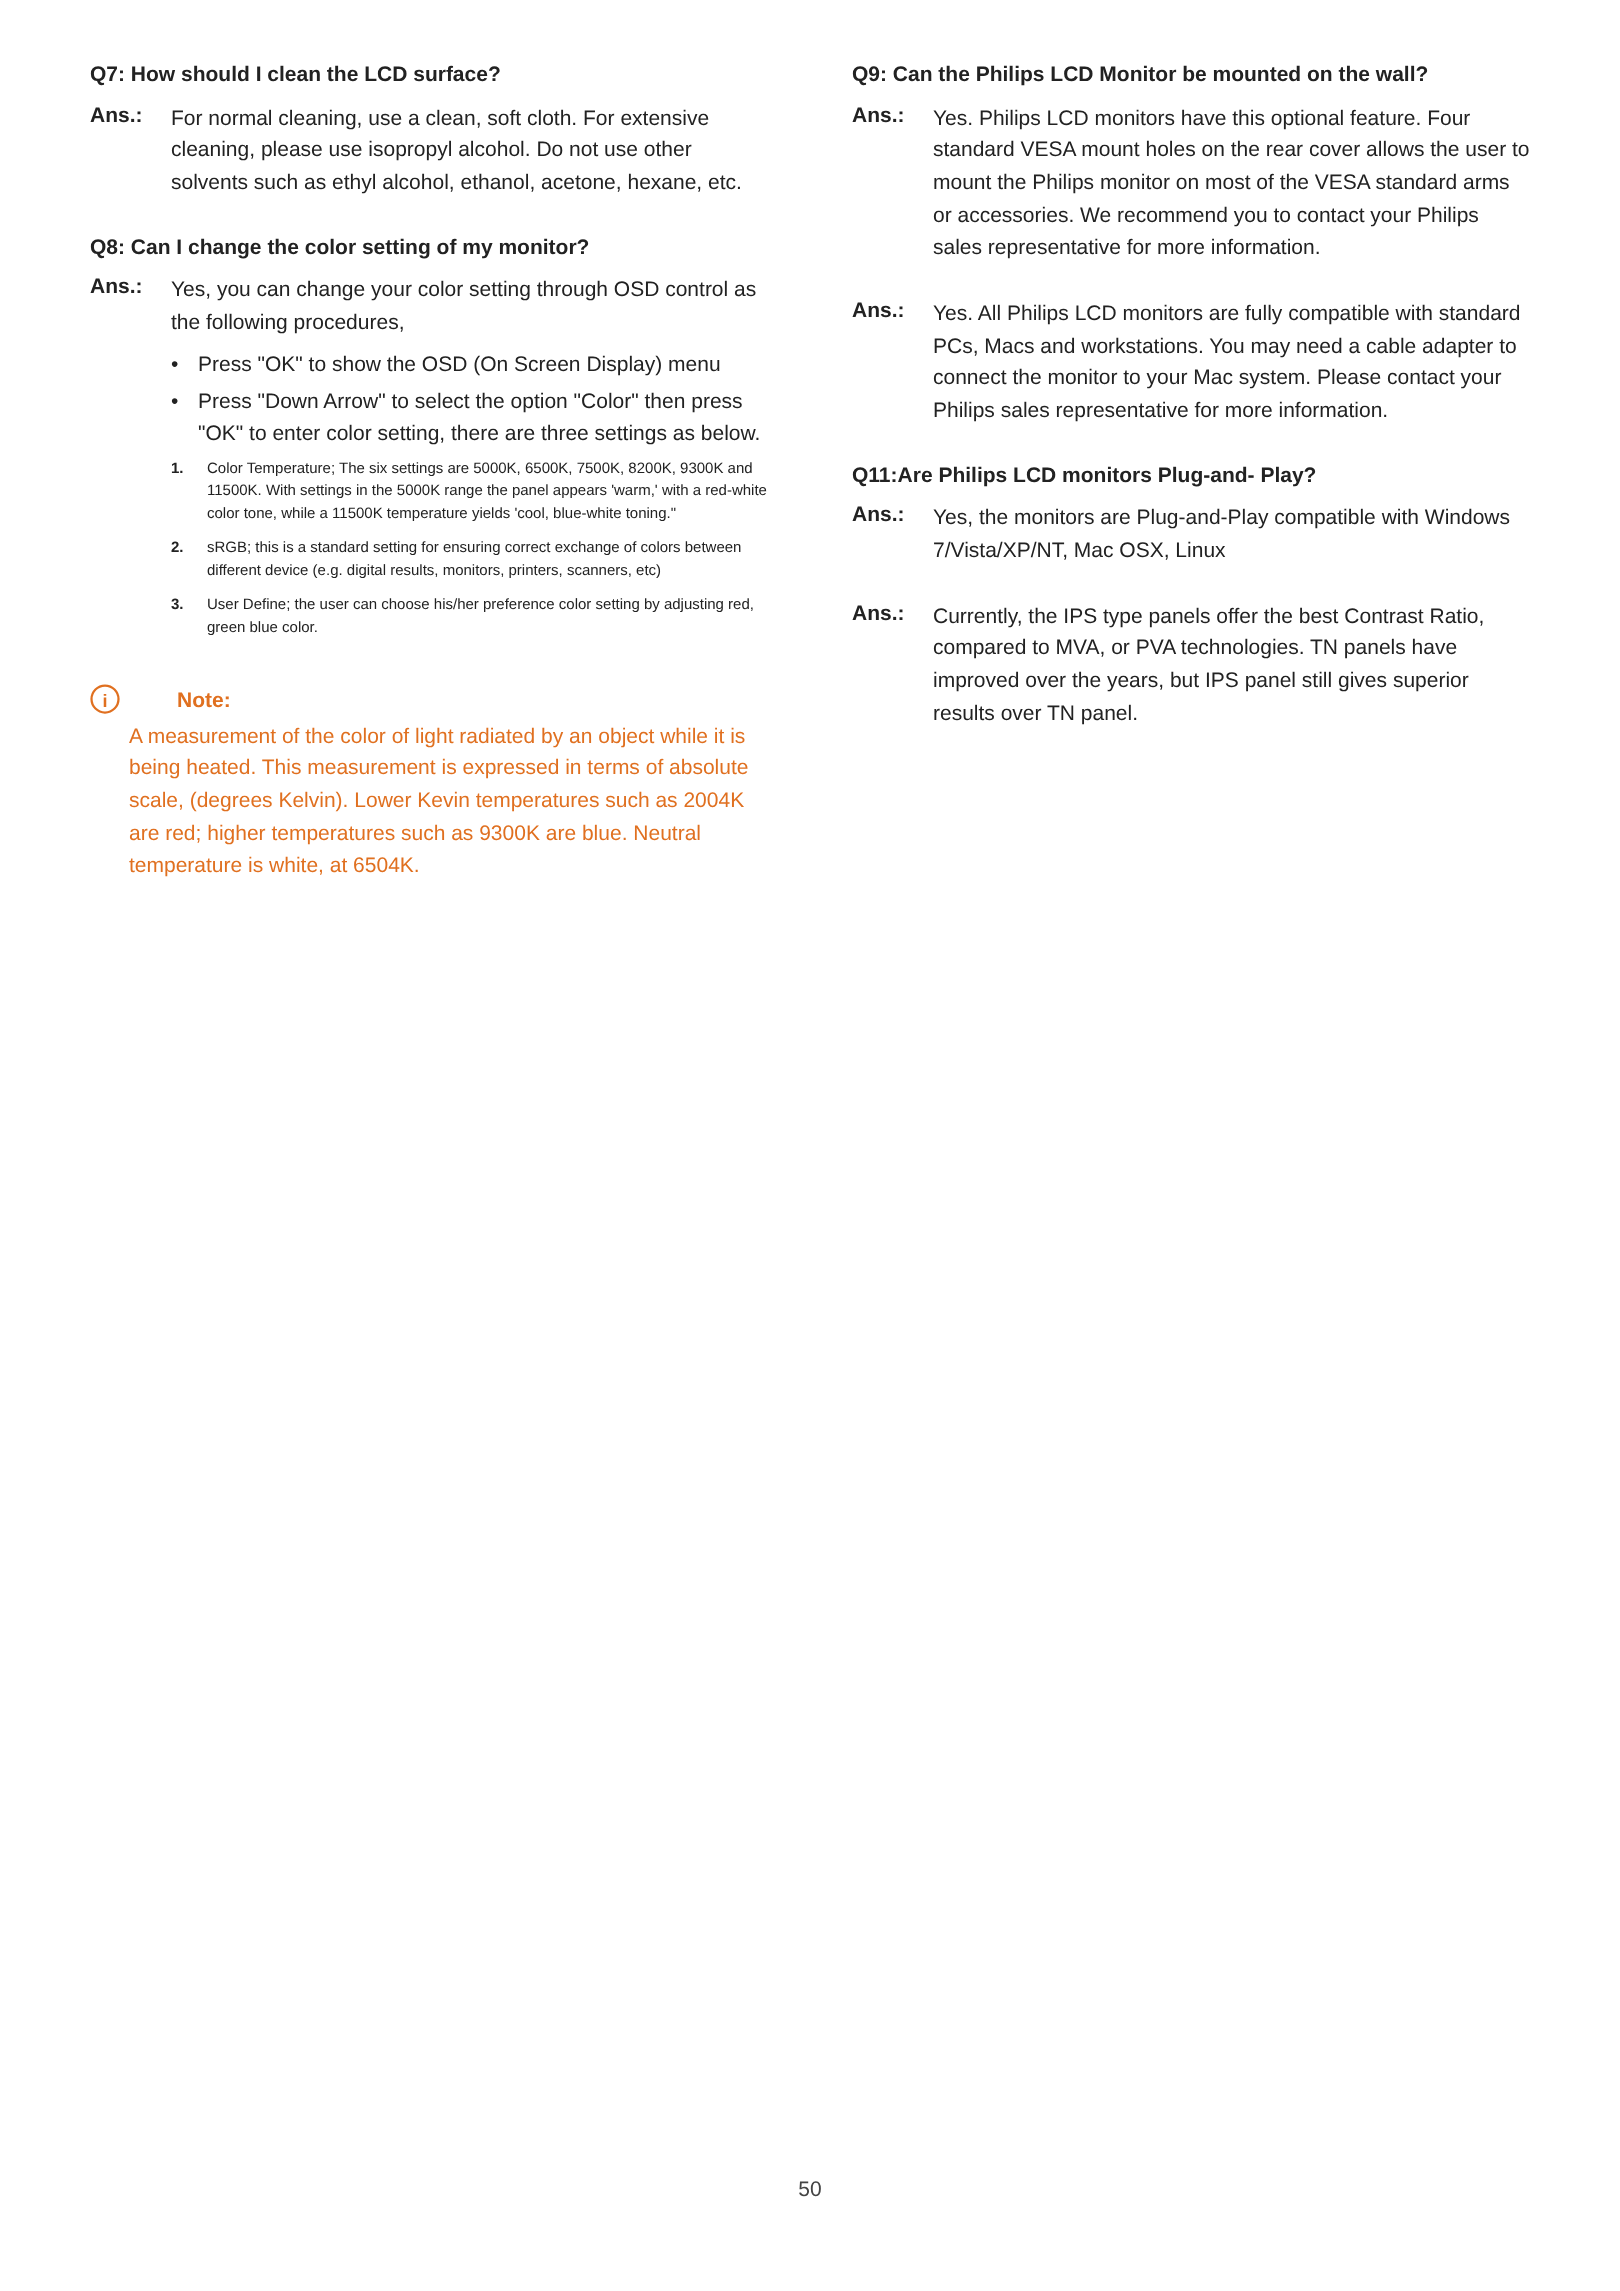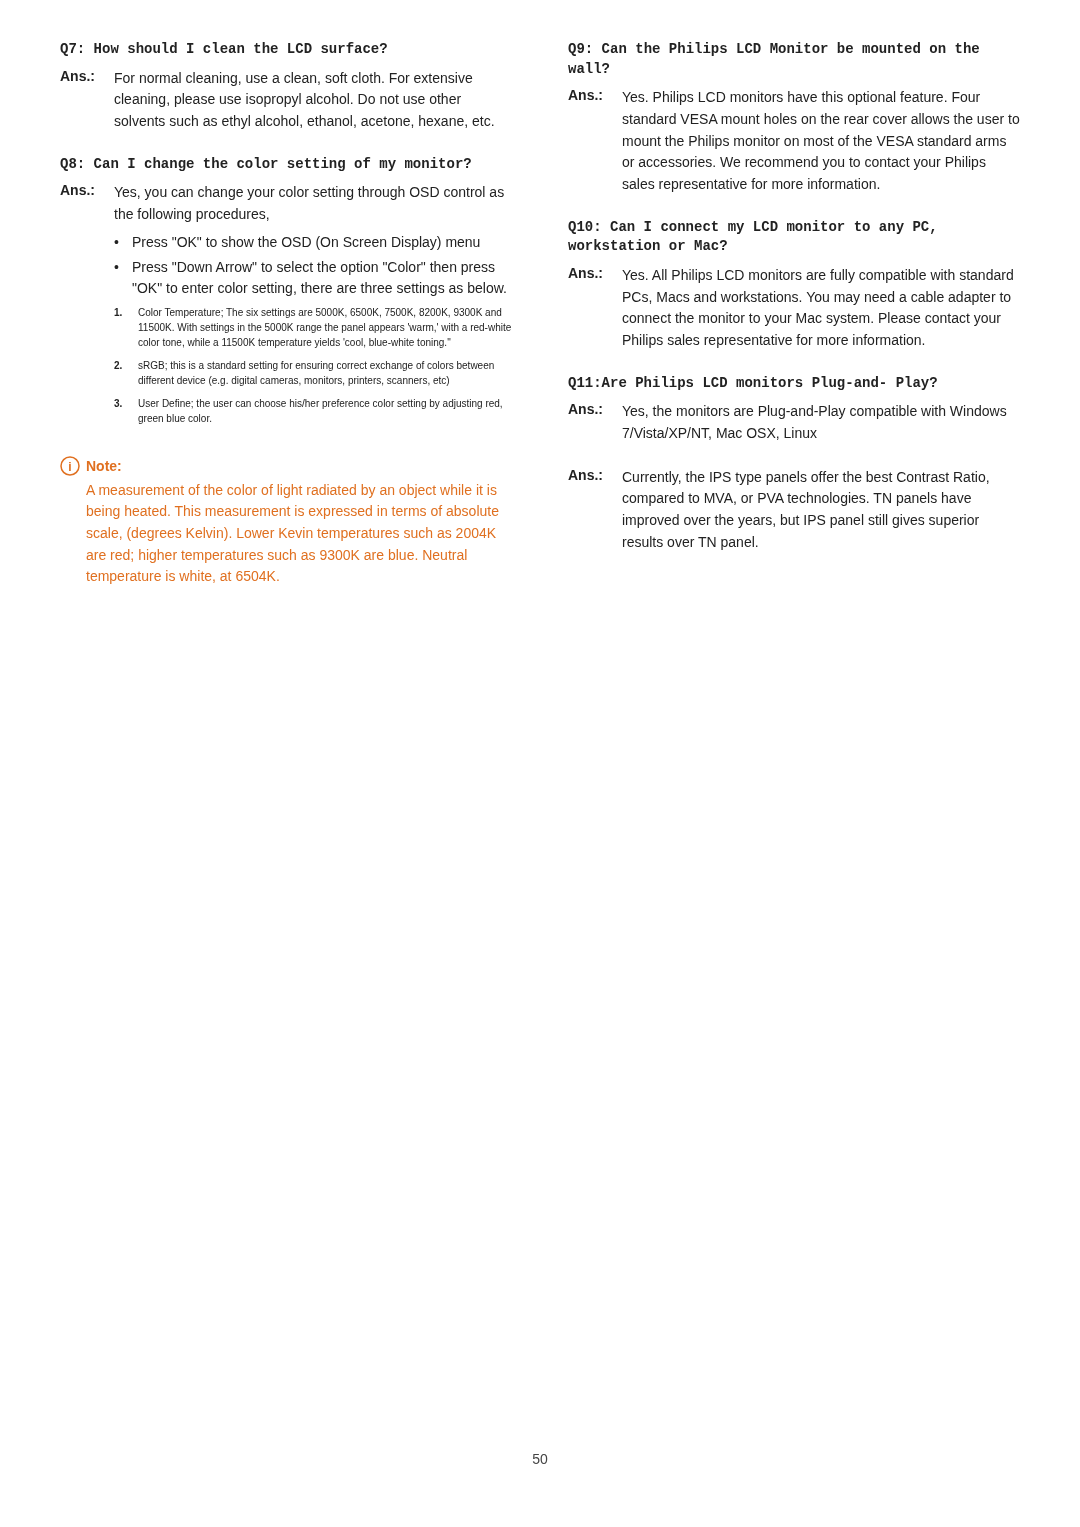--- a/index.html
+++ b/index.html
@@ -33,21 +33,20 @@
       padding-left: 10px;
     }
     .qa-block {
       margin-bottom: 22px;
     }
     .question {
       font-weight: bold;
       font-size: 14px;
       margin-bottom: 8px;
       line-height: 1.4;
-      font-family: Liberation Mono, monospace;
     }
     .answer {
       display: flex;
       flex-direction: row;
       gap: 12px;
       margin-bottom: 0;
     }
     .ans-label {
       font-weight: bold;
       min-width: 42px;
@@ -110,20 +109,21 @@
       width: 20px;
       height: 20px;
       display: inline-flex;
       align-items: center;
       justify-content: center;
     }
     .note-label {
       font-weight: bold;
       font-size: 14px;
       color: #e07020;
+      margin-left: 32px;
     }
     .note-text {
       font-size: 14px;
       color: #e07020;
       line-height: 1.55;
       padding-left: 26px;
     }
     .page-number {
       text-align: center;
       font-size: 14px;
@@ -158,21 +158,21 @@
         <div class="answer">
           <span class="ans-label">Ans.:</span>
           <div>
             <span class="ans-text">Yes, you can change your color setting through OSD control as the following procedures,</span>
             <ul class="bullet-list">
               <li>Press "OK" to show the OSD (On Screen Display) menu</li>
               <li>Press "Down Arrow" to select the option "Color" then press "OK" to enter color setting, there are three settings as below.</li>
             </ul>
             <ol class="numbered-list">
               <li>Color Temperature; The six settings are 5000K, 6500K, 7500K, 8200K, 9300K and 11500K. With settings in the 5000K range the panel appears 'warm,' with a red-white color tone, while a 11500K temperature yields 'cool, blue-white toning."</li>
-              <li>sRGB; this is a standard setting for ensuring correct exchange of colors between different device (e.g. digital cameras, monitors, printers, scanners, etc)</li>
+              <li>sRGB; this is a standard setting for ensuring correct exchange of colors between different device (e.g. digital results, monitors, printers, scanners, etc)</li>
               <li>User Define; the user can choose his/her preference color setting by adjusting red, green blue color.</li>
             </ol>
           </div>
         </div>
       </div>
 
       <div class="note-block">
         <div class="note-header">
           <span class="note-icon">
             <svg width="20" height="20" viewBox="0 0 20 20" fill="none" xmlns="http://www.w3.org/2000/svg">
@@ -193,23 +193,20 @@
         <div class="question">
           <span class="q-number">Q9:</span><span> Can the Philips LCD Monitor be mounted on the wall?</span>
         </div>
         <div class="answer">
           <span class="ans-label">Ans.:</span>
           <span class="ans-text">Yes. Philips LCD monitors have this optional feature. Four standard VESA mount holes on the rear cover allows the user to mount the Philips monitor on most of the VESA standard arms or accessories. We recommend you to contact your Philips sales representative for more information.</span>
         </div>
       </div>
 
       <div class="qa-block">
-        <div class="question">
-          <span class="q-number">Q10:</span><span> Can I connect my LCD monitor to any PC, workstation or Mac?</span>
-        </div>
         <div class="answer">
           <span class="ans-label">Ans.:</span>
           <span class="ans-text">Yes. All Philips LCD monitors are fully compatible with standard PCs, Macs and workstations. You may need a cable adapter to connect the monitor to your Mac system. Please contact your Philips sales representative for more information.</span>
         </div>
       </div>
 
       <div class="qa-block">
         <div class="question">
           <span class="q-number">Q11:</span><span>Are Philips LCD monitors Plug-and- Play?</span>
         </div>

